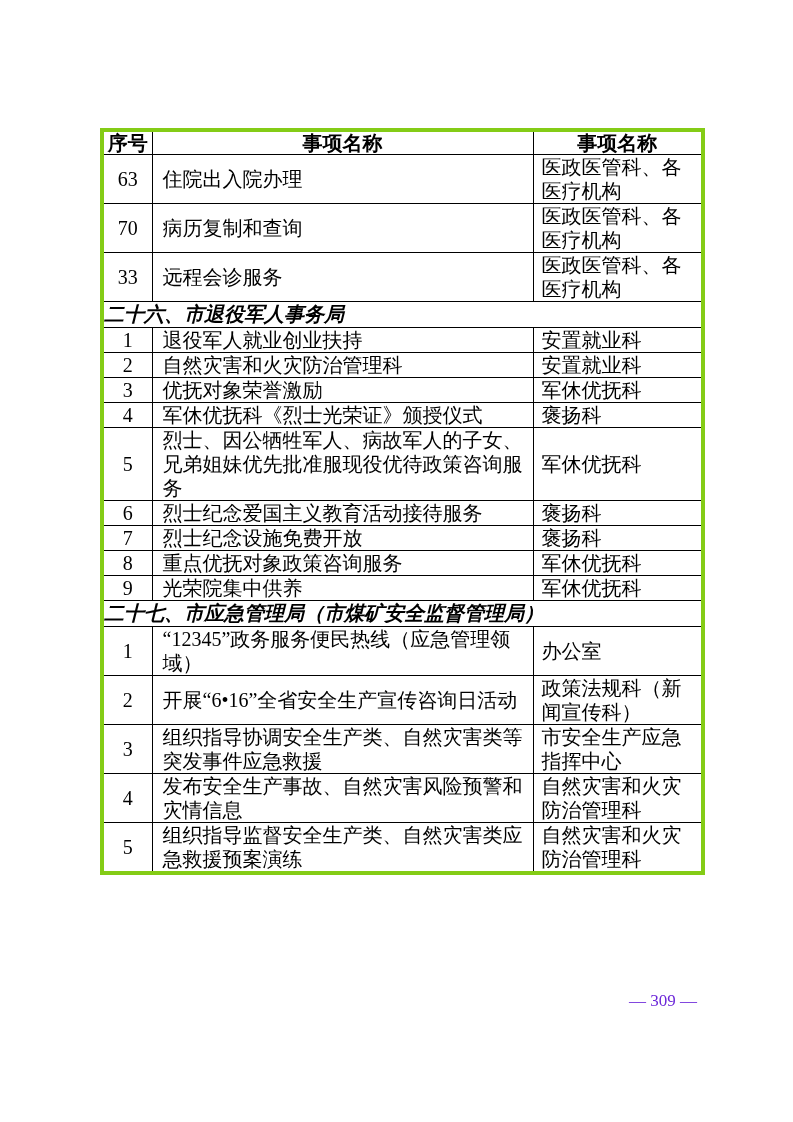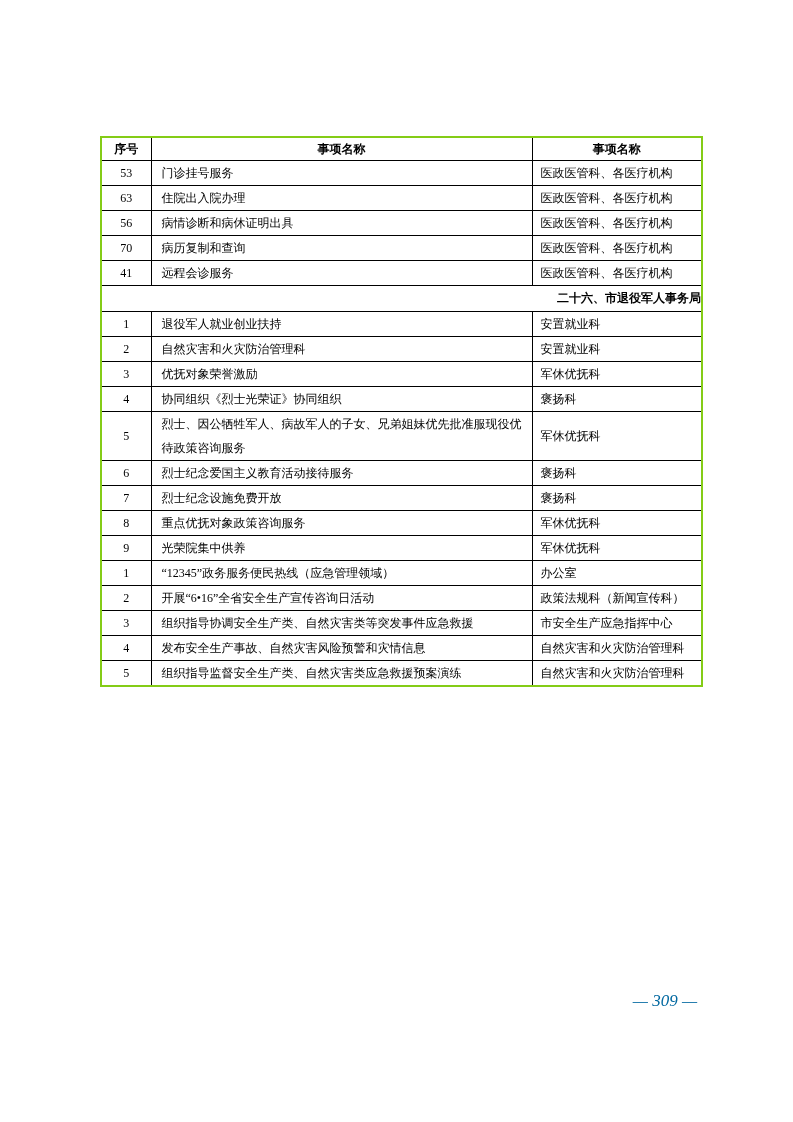--- a/index.html
+++ b/index.html
@@ -9,27 +9,27 @@
     width: 793px;
     height: 1122px;
     background: #ffffff;
     font-family: "Liberation Serif", "DejaVu Serif", serif;
     color: #000000;
     overflow: hidden;
   }
   table.doc-table {
     position: absolute;
     left: 100px;
-    top: 136px;
+    top: 128px;
     width: 601px;
     border-collapse: collapse;
     table-layout: fixed;
-    font-size: 12px;
+    font-size: 20px;
     color: #000000;
-    border: 2px solid #84cc16;
+    border: 4px solid #84cc16;
   }
   table.doc-table th,
   table.doc-table td {
     border: 1px solid #000000;
     vertical-align: middle;
     word-break: break-all;
   }
   table.doc-table th {
     font-weight: bold;
     text-align: center;
@@ -47,35 +47,35 @@
     text-align: left;
     padding: 0 4px 0 10px;
     line-height: 24px;
   }
   td.col-org {
     text-align: left;
     padding: 0 0 0 8px;
     line-height: 24px;
   }
   td.section-cell {
-    text-align: right;
+    text-align: left;
     font-weight: bold;
     height: 25px;
     line-height: 25px;
     padding: 0;
+    font-style: italic;
   }
   .page-number {
     position: absolute;
     top: 991px;
     right: 96px;
     font-size: 17px;
     font-family: "Liberation Serif", "DejaVu Serif", serif;
-    color: #0369a1;
+    color: #6d28d9;
     white-space: nowrap;
-    font-style: italic;
   }
 </style>
 </head>
 <body>
 
 <div class="page">
 
   <table class="doc-table">
     <colgroup>
       <col style="width:50px">
@@ -83,47 +83,37 @@
       <col style="width:170px">
     </colgroup>
     <thead>
       <tr>
         <th>序号</th>
         <th>事项名称</th>
         <th>事项名称</th>
       </tr>
     </thead>
     <tbody>
-  <tr>
-    <td class="col-no">53</td>
-    <td class="col-name">门诊挂号服务</td>
-    <td class="col-org">医政医管科、各医疗机构</td>
-  </tr>
 
   <tr>
     <td class="col-no">63</td>
     <td class="col-name">住院出入院办理</td>
     <td class="col-org">医政医管科、各医疗机构</td>
   </tr>
 
 
-  <tr>
-    <td class="col-no">56</td>
-    <td class="col-name">病情诊断和病休证明出具</td>
-    <td class="col-org">医政医管科、各医疗机构</td>
-  </tr>
 
   <tr>
     <td class="col-no">70</td>
     <td class="col-name">病历复制和查询</td>
     <td class="col-org">医政医管科、各医疗机构</td>
   </tr>
 
   <tr>
-    <td class="col-no">41</td>
+    <td class="col-no">33</td>
     <td class="col-name">远程会诊服务</td>
     <td class="col-org">医政医管科、各医疗机构</td>
   </tr>
 
   <tr>
     <td class="section-cell" colspan="3">二十六、市退役军人事务局</td>
   </tr>
 
   <tr>
     <td class="col-no">1</td>
@@ -138,21 +128,21 @@
   </tr>
 
   <tr>
     <td class="col-no">3</td>
     <td class="col-name">优抚对象荣誉激励</td>
     <td class="col-org">军休优抚科</td>
   </tr>
 
   <tr>
     <td class="col-no">4</td>
-    <td class="col-name">协同组织《烈士光荣证》协同组织</td>
+    <td class="col-name">军休优抚科《烈士光荣证》颁授仪式</td>
     <td class="col-org">褒扬科</td>
   </tr>
 
   <tr>
     <td class="col-no">5</td>
     <td class="col-name">烈士、因公牺牲军人、病故军人的子女、兄弟姐妹优先批准服现役优待政策咨询服务</td>
     <td class="col-org">军休优抚科</td>
   </tr>
 
   <tr>
@@ -173,20 +163,23 @@
     <td class="col-org">军休优抚科</td>
   </tr>
 
   <tr>
     <td class="col-no">9</td>
     <td class="col-name">光荣院集中供养</td>
     <td class="col-org">军休优抚科</td>
   </tr>
 
 
+  <tr>
+    <td class="section-cell" colspan="3">二十七、市应急管理局（市煤矿安全监督管理局）</td>
+  </tr>
 
   <tr>
     <td class="col-no">1</td>
     <td class="col-name">“12345”政务服务便民热线（应急管理领域）</td>
     <td class="col-org">办公室</td>
   </tr>
 
   <tr>
     <td class="col-no">2</td>
     <td class="col-name">开展“6•16”全省安全生产宣传咨询日活动</td>

